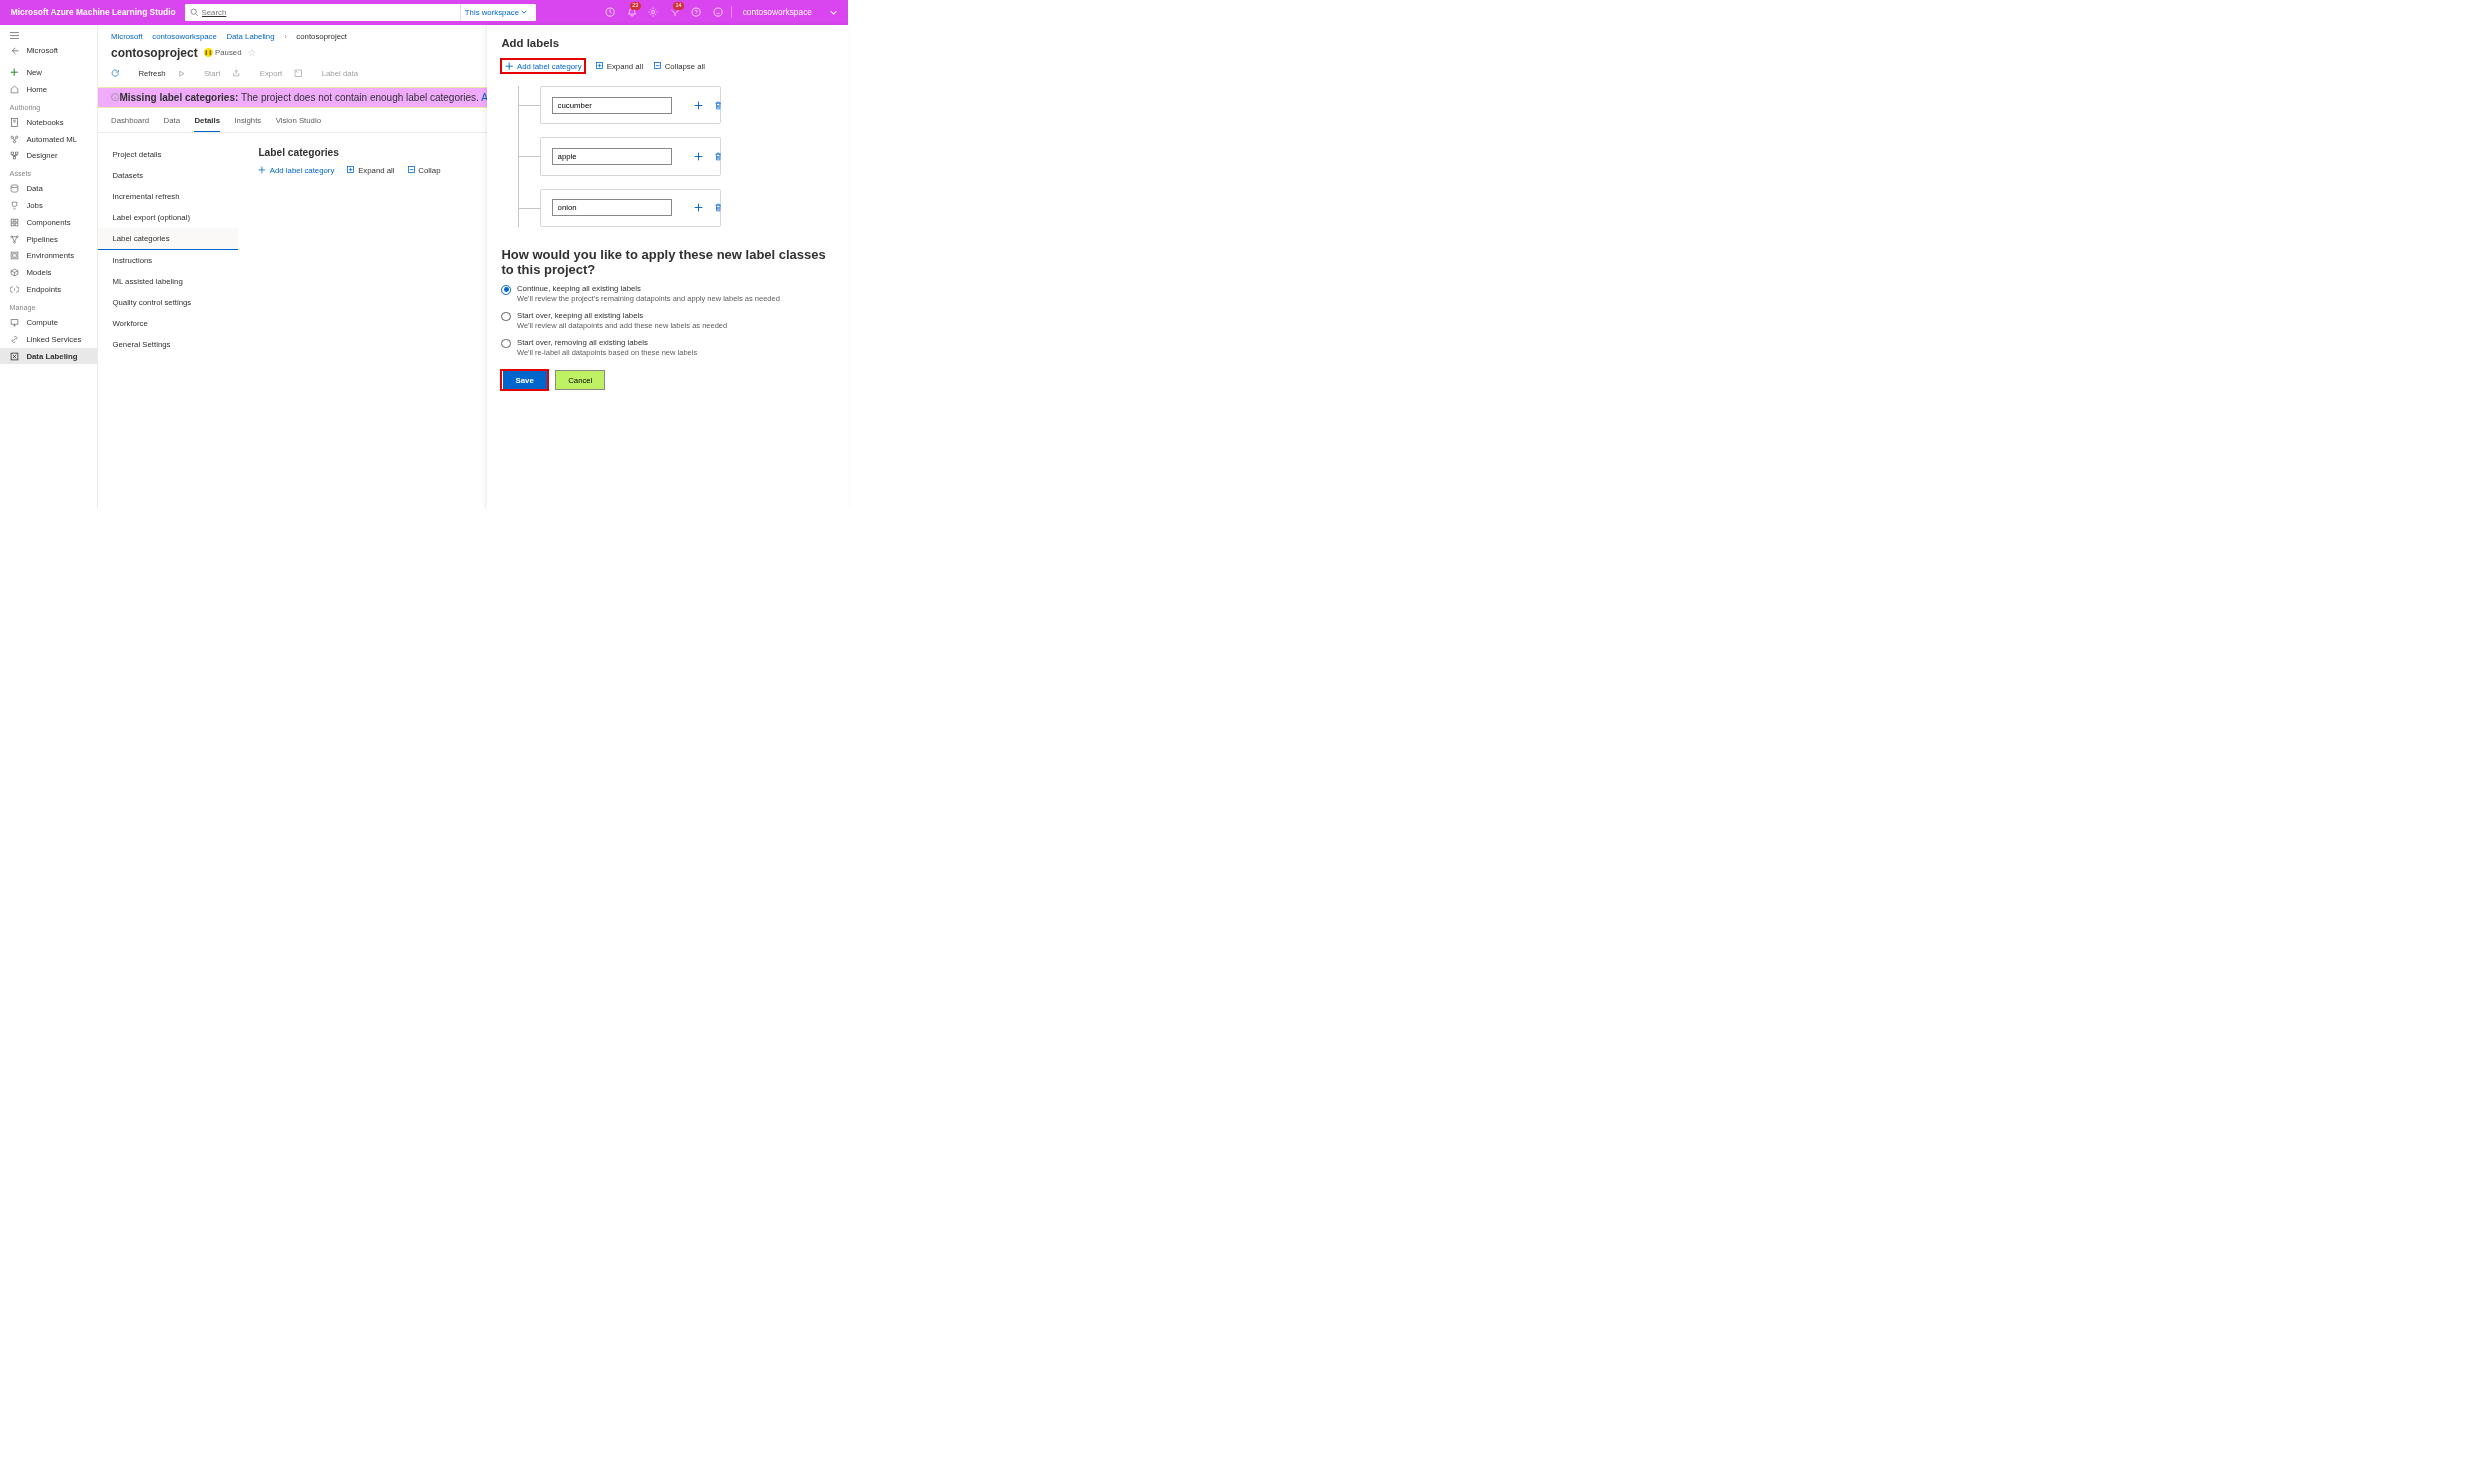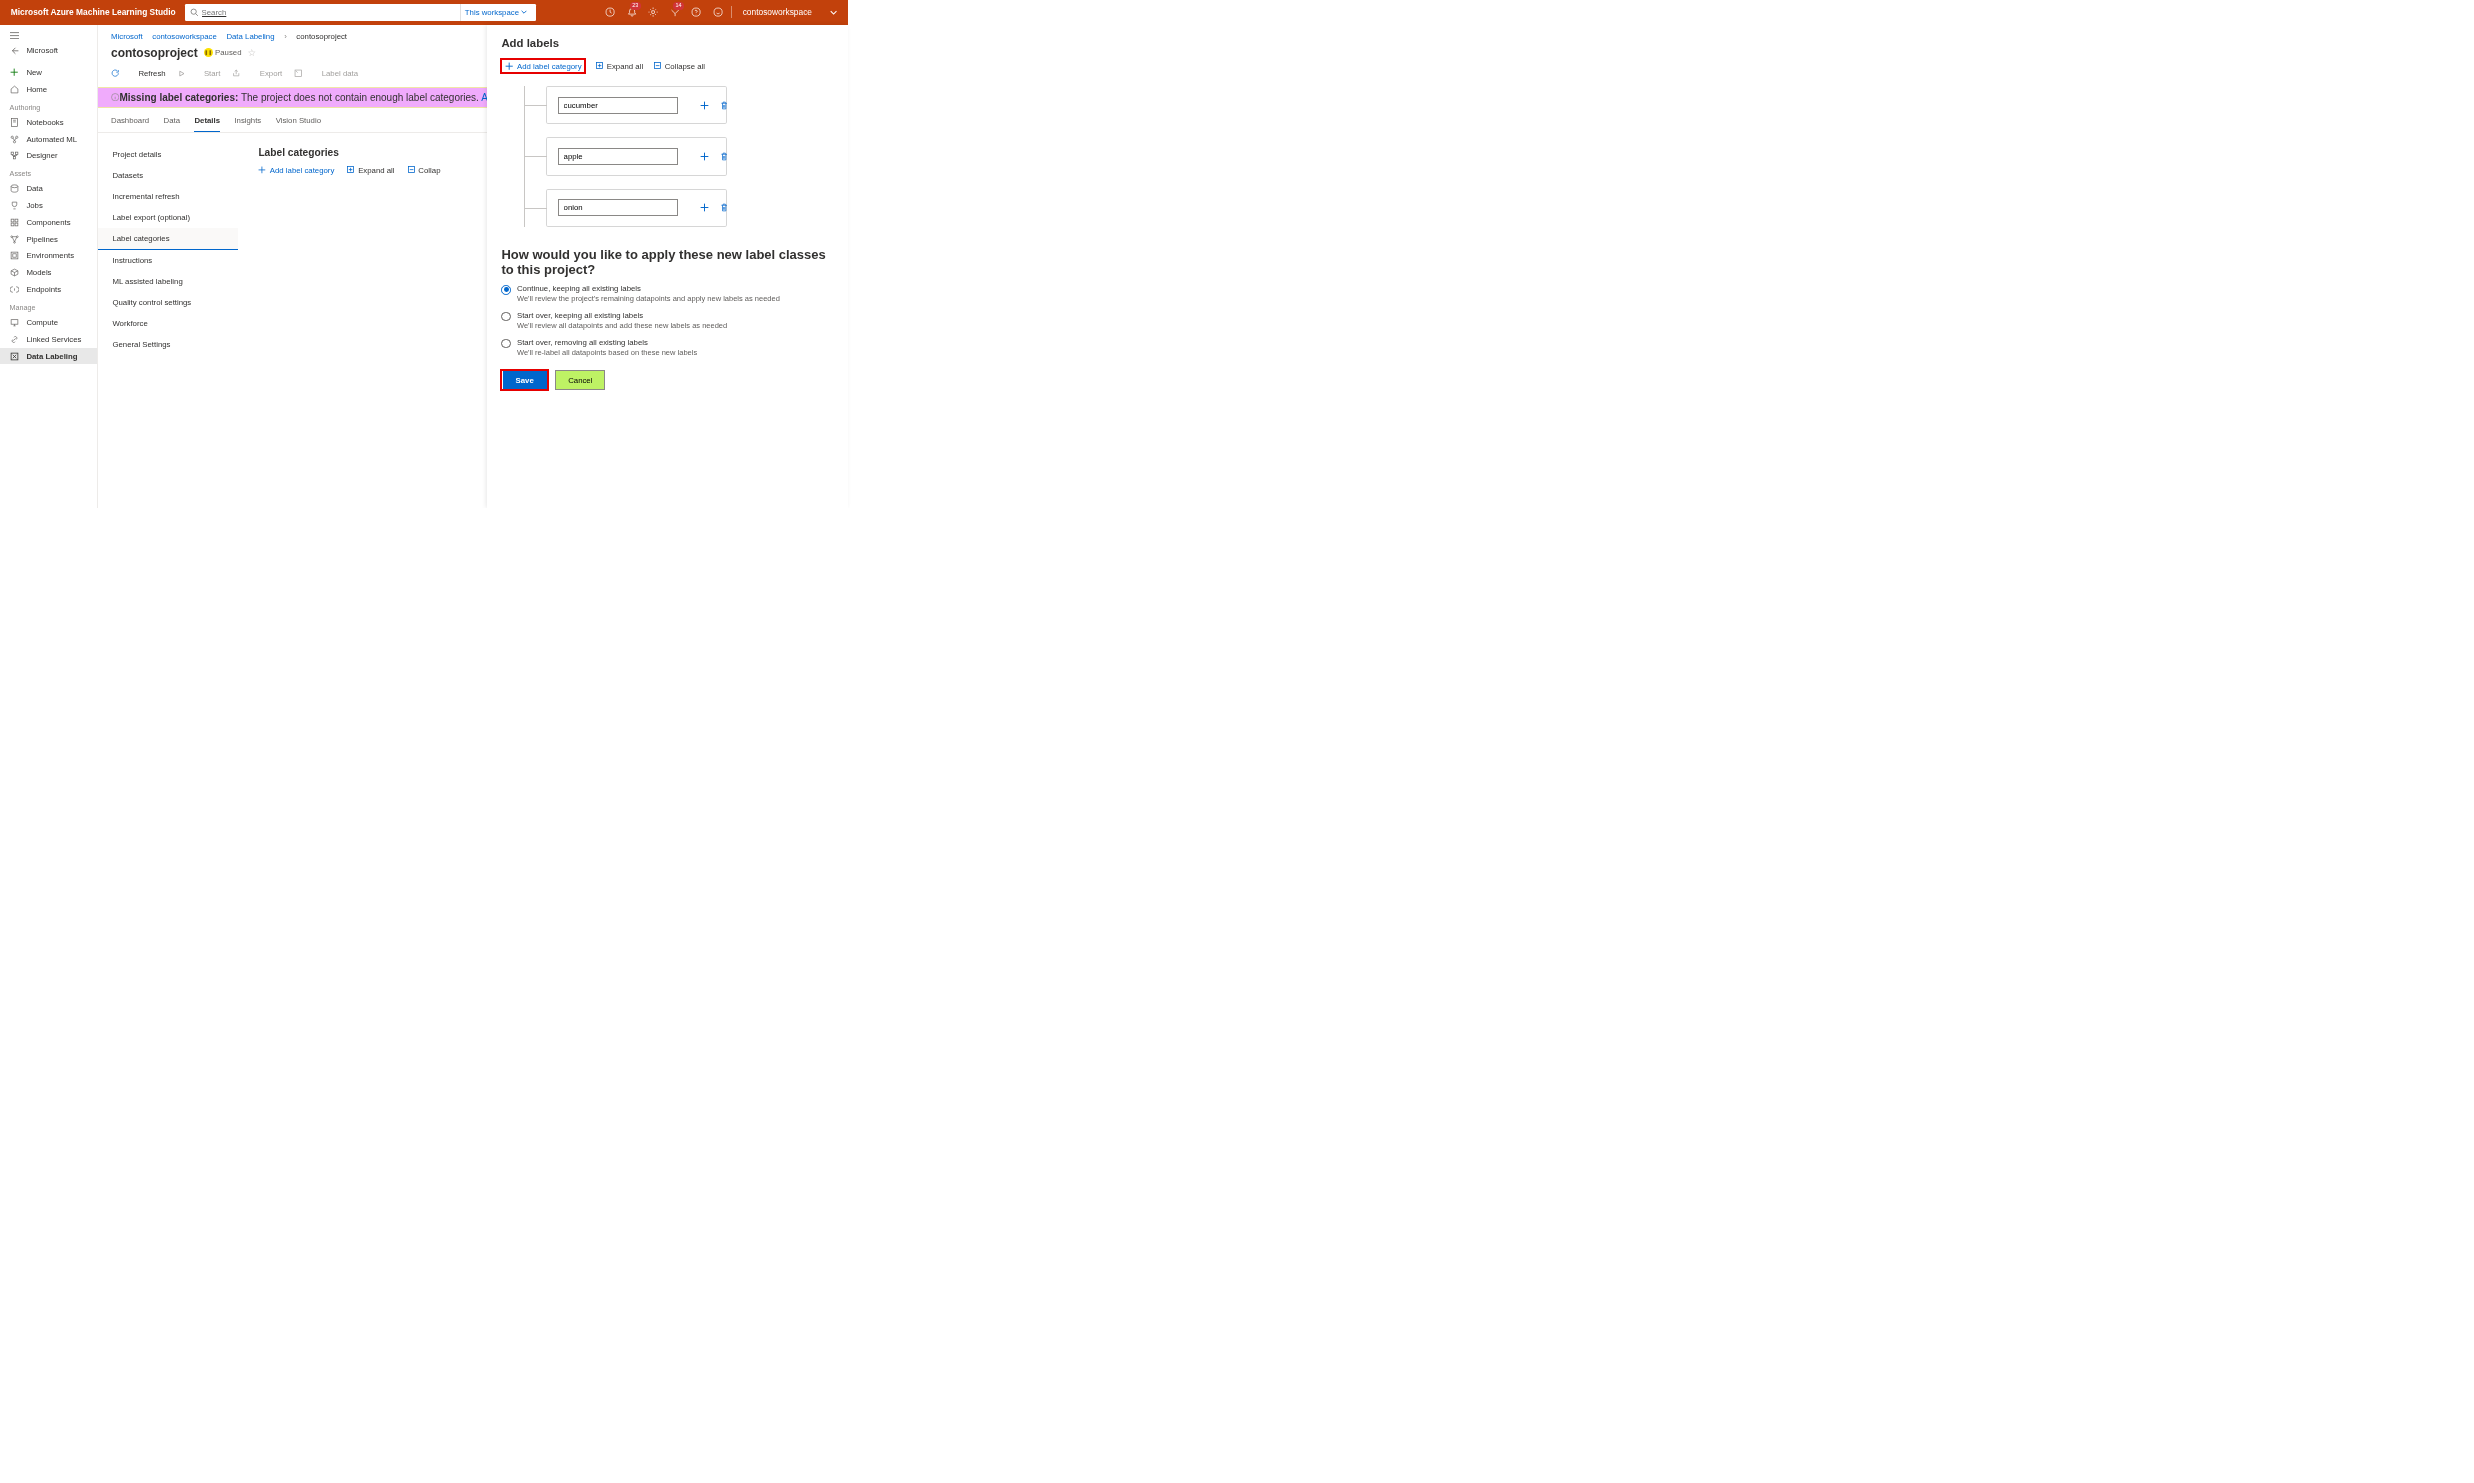--- a/index.html
+++ b/index.html
@@ -1,18 +1,18 @@
 <!DOCTYPE html>
 <html style="font-size:9.6px"><head>
 <meta charset="utf-8">
 <style>
 *{box-sizing:border-box;margin:0;padding:0;font-family:"Segoe UI",Arial,sans-serif}
 body{font-size:7.8px;color:#323130;background:#fff;overflow:hidden}
 .root{width:848px;height:508px;position:relative;display:flex;flex-direction:column}
-.topbar{height:24.6px;background:#c2410c;display:flex;align-items:center;color:#fff;padding:0 0 0 10.8px}
+.topbar{height:24.6px;background:#d946ef;display:flex;align-items:center;color:#fff;padding:0 0 0 10.8px}
 .topbar .brand{font-size:8.4px;font-weight:600;flex:0 0 174px}
 .search-wrap{flex:0 0 351px;display:flex;align-items:center;background:#fff;border-radius:1.2px;height:17.4px;padding:0 4.8px;color:#605e5c}
 .search-wrap input{border:none;outline:none;flex:1;font-size:7.8px;color:#323130;background:transparent}
 .scope{margin-left:4.8px;color:#0066cc;display:flex;align-items:center;gap:2.4px;padding:0 3.6px;border-left:0.6px solid #e0e0e0;height:100%}
 .topbar .spacer{flex:1}
 .topbar .icons{display:flex;align-items:center;gap:0}
 .iconbtn{width:21.6px;height:24.6px;display:flex;align-items:center;justify-content:center;cursor:pointer;position:relative;color:#fff}
 .badge{position:absolute;top:2.4px;right:1.8px;background:#d13438;color:#fff;font-size:5.4px;border-radius:4.8px;padding:0 2.4px;line-height:7.8px;min-width:7.8px;text-align:center}
 .ws-name{padding:0 10.8px 0 8.4px;font-size:8.4px;display:flex;align-items:center;gap:18px}
 .body{flex:1;display:flex;min-height:0}
@@ -50,21 +50,21 @@
 .act{display:flex;align-items:flex-start;gap:3.6px;color:#0066cc;cursor:pointer;font-size:7.8px}
 .act.plain{color:#323130}
 
 .flyout{position:absolute;top:24.6px;right:0;bottom:0;width:361px;max-width:361px;background:#fff;box-shadow:-1.2px 0 4.8px rgba(0,0,0,.1);padding:12px 12px 12px 14.4px;overflow:auto}
 .flyout h2{font-size:11.4px;font-weight:600;margin-bottom:10.8px}
 .fly-actions{display:flex;align-items:center;gap:10.8px;margin-bottom:13px}
 .hl{outline:2.4px solid #e60000;outline-offset:-1.2px;padding:2.4px 3.6px}
 .label-card{border:0.6px solid #d6d6d6;border-radius:1.8px;padding:9.6px 10.8px 9.6px 10.8px;margin:0 0 13px 21.6px;display:flex;align-items:center;gap:10.8px;position:relative;width:181px}
 .label-card::before{content:"";position:absolute;left:-21.6px;top:50%;width:21.6px;border-top:0.6px solid #c8c6c4}
 .tree-spine{position:absolute;left:0;top:0;bottom:0;border-left:0.6px solid #c8c6c4}
-.tree-wrap{position:relative;margin-left:23px}
+.tree-wrap{position:relative;margin-left:17px}
 .label-input{flex:1;border:0.6px solid #8a8886;padding:3px 4.8px;font-size:7.8px;outline:none}
 .swatch{width:10.8px;height:10.8px}
 .mini-ic{color:#0066cc;cursor:pointer;font-size:9.6px}
 .trash{color:#0066cc}
 .q{font-weight:600;margin:4.8px 0 7.2px;font-size:13px}
 .radio-row{display:flex;align-items:flex-start;gap:6px;margin-bottom:8.4px}
 .radio-row .r{width:9.6px;height:9.6px;border:0.6px solid #605e5c;border-radius:50%;margin-top:0.6px;display:flex;align-items:center;justify-content:center;flex-shrink:0}
 .radio-row.sel .r{border-color:#0066cc}
 .radio-row.sel .r::after{content:"";width:4.8px;height:4.8px;border-radius:50%;background:#0066cc}
 .radio-row .txt .t1{font-size:7.8px}

